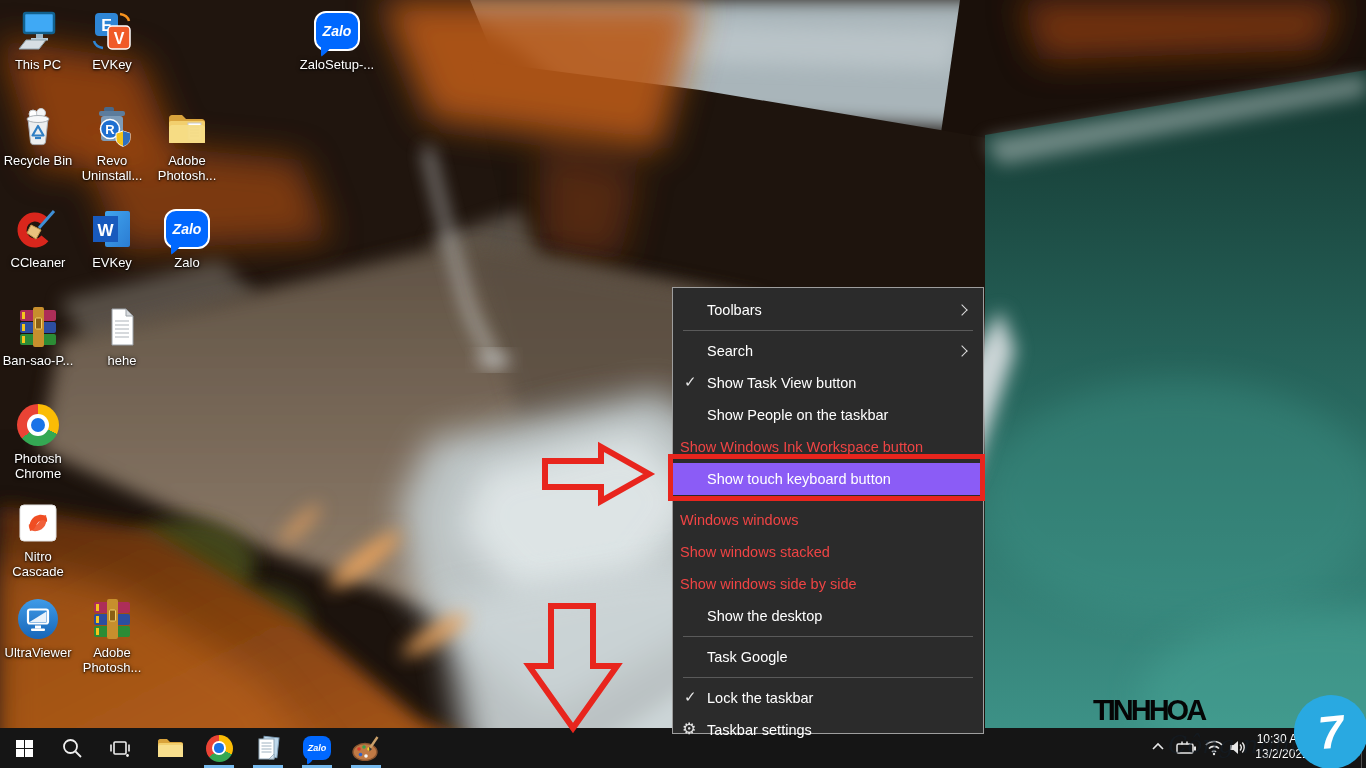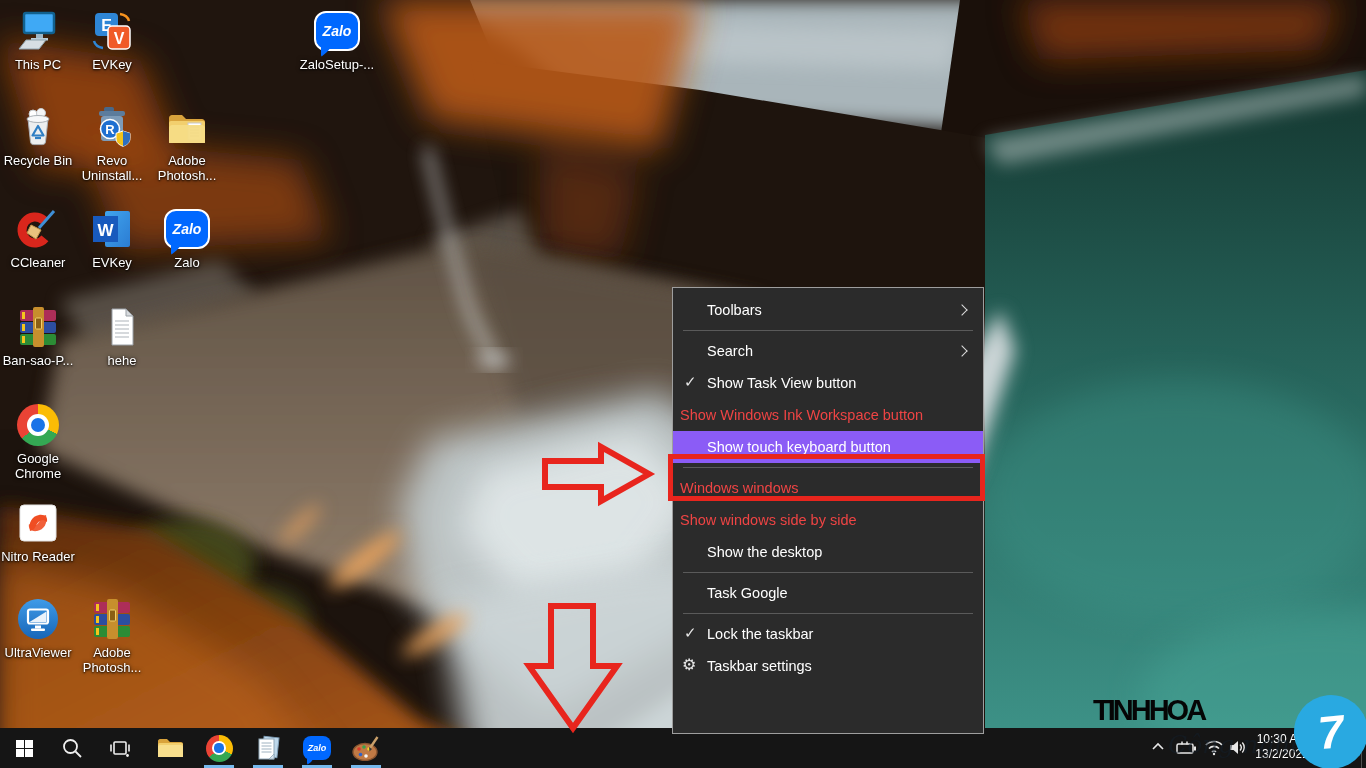--- a/index.html
+++ b/index.html
@@ -269,32 +269,32 @@
       <path d="M15,16 h14 M15,20 h14 M15,24 h14 M15,28 h14 M15,32 h14" stroke="#aeb4b9" stroke-width="1.2"></path>
     </svg>
       </div>
     <div class="ilabel">hehe</div>
   </div>
 
   <div class="dicon" style="left:0;top:402px">
     <div class="glyph">
         <div class="chrome"></div>
       </div>
-    <div class="ilabel">Google Chrome</div>
+    <div class="ilabel">Photosh Chrome</div>
   </div>
 
   <div class="dicon" style="left:0;top:500px">
     <div class="glyph">
         <svg width="44" height="44" viewBox="0 0 44 44">
       <rect x="4" y="4" width="36" height="36" rx="4" fill="#fff" stroke="#e3e3e3"></rect>
       <path d="M14,30 c-2,-8 2,-15 9,-16 c6,-1 9,3 8,7 c-4,-3 -8,-2 -10,2 c-2,3 -2,6 -7,7 Z" fill="#f04e23"></path>
       <path d="M30,14 c2,8 -2,15 -9,16 c-6,1 -9,-3 -8,-7 c4,3 8,2 10,-2 c2,-3 2,-6 7,-7 Z" fill="#f04e23" opacity=".9"></path>
     </svg>
       </div>
-    <div class="ilabel">Nitro Reader</div>
+    <div class="ilabel">Nitro Cascade</div>
   </div>
 
   <div class="dicon" style="left:0;top:596px">
     <div class="glyph">
         <svg width="44" height="44" viewBox="0 0 44 44">
       <defs>
             <linearGradient id="uvg" x1="0" y1="0" x2="0" y2="1">
         <stop offset="0" stop-color="#3f9be8"></stop>
               <stop offset="1" stop-color="#1766b8"></stop>
             </linearGradient>
@@ -430,29 +430,35 @@
     </div>
     <div class="sep"></div>
     <div class="mi">
       <span>Search</span>
       <span class="subArr"></span>
     </div>
     <div class="mi">
       <span class="chk">✓</span>
       <span>Show Task View button</span>
     </div>
+    <div class="mi">
+      <span>Show People on the taskbar</span>
+    </div>
     <div class="mi dis">
       <span>Show Windows Ink Workspace button</span>
     </div>
     <div class="mi hl">
       <span>Show touch keyboard button</span>
     </div>
     <div class="sep"></div>
     <div class="mi dis">
       <span>Windows windows</span>
+    </div>
+    <div class="mi dis">
+      <span>Show windows stacked</span>
     </div>
     <div class="mi dis">
       <span>Show windows side by side</span>
     </div>
     <div class="mi">
       <span>Show the desktop</span>
     </div>
     <div class="sep"></div>
     <div class="mi">
       <span>Task Google</span>

